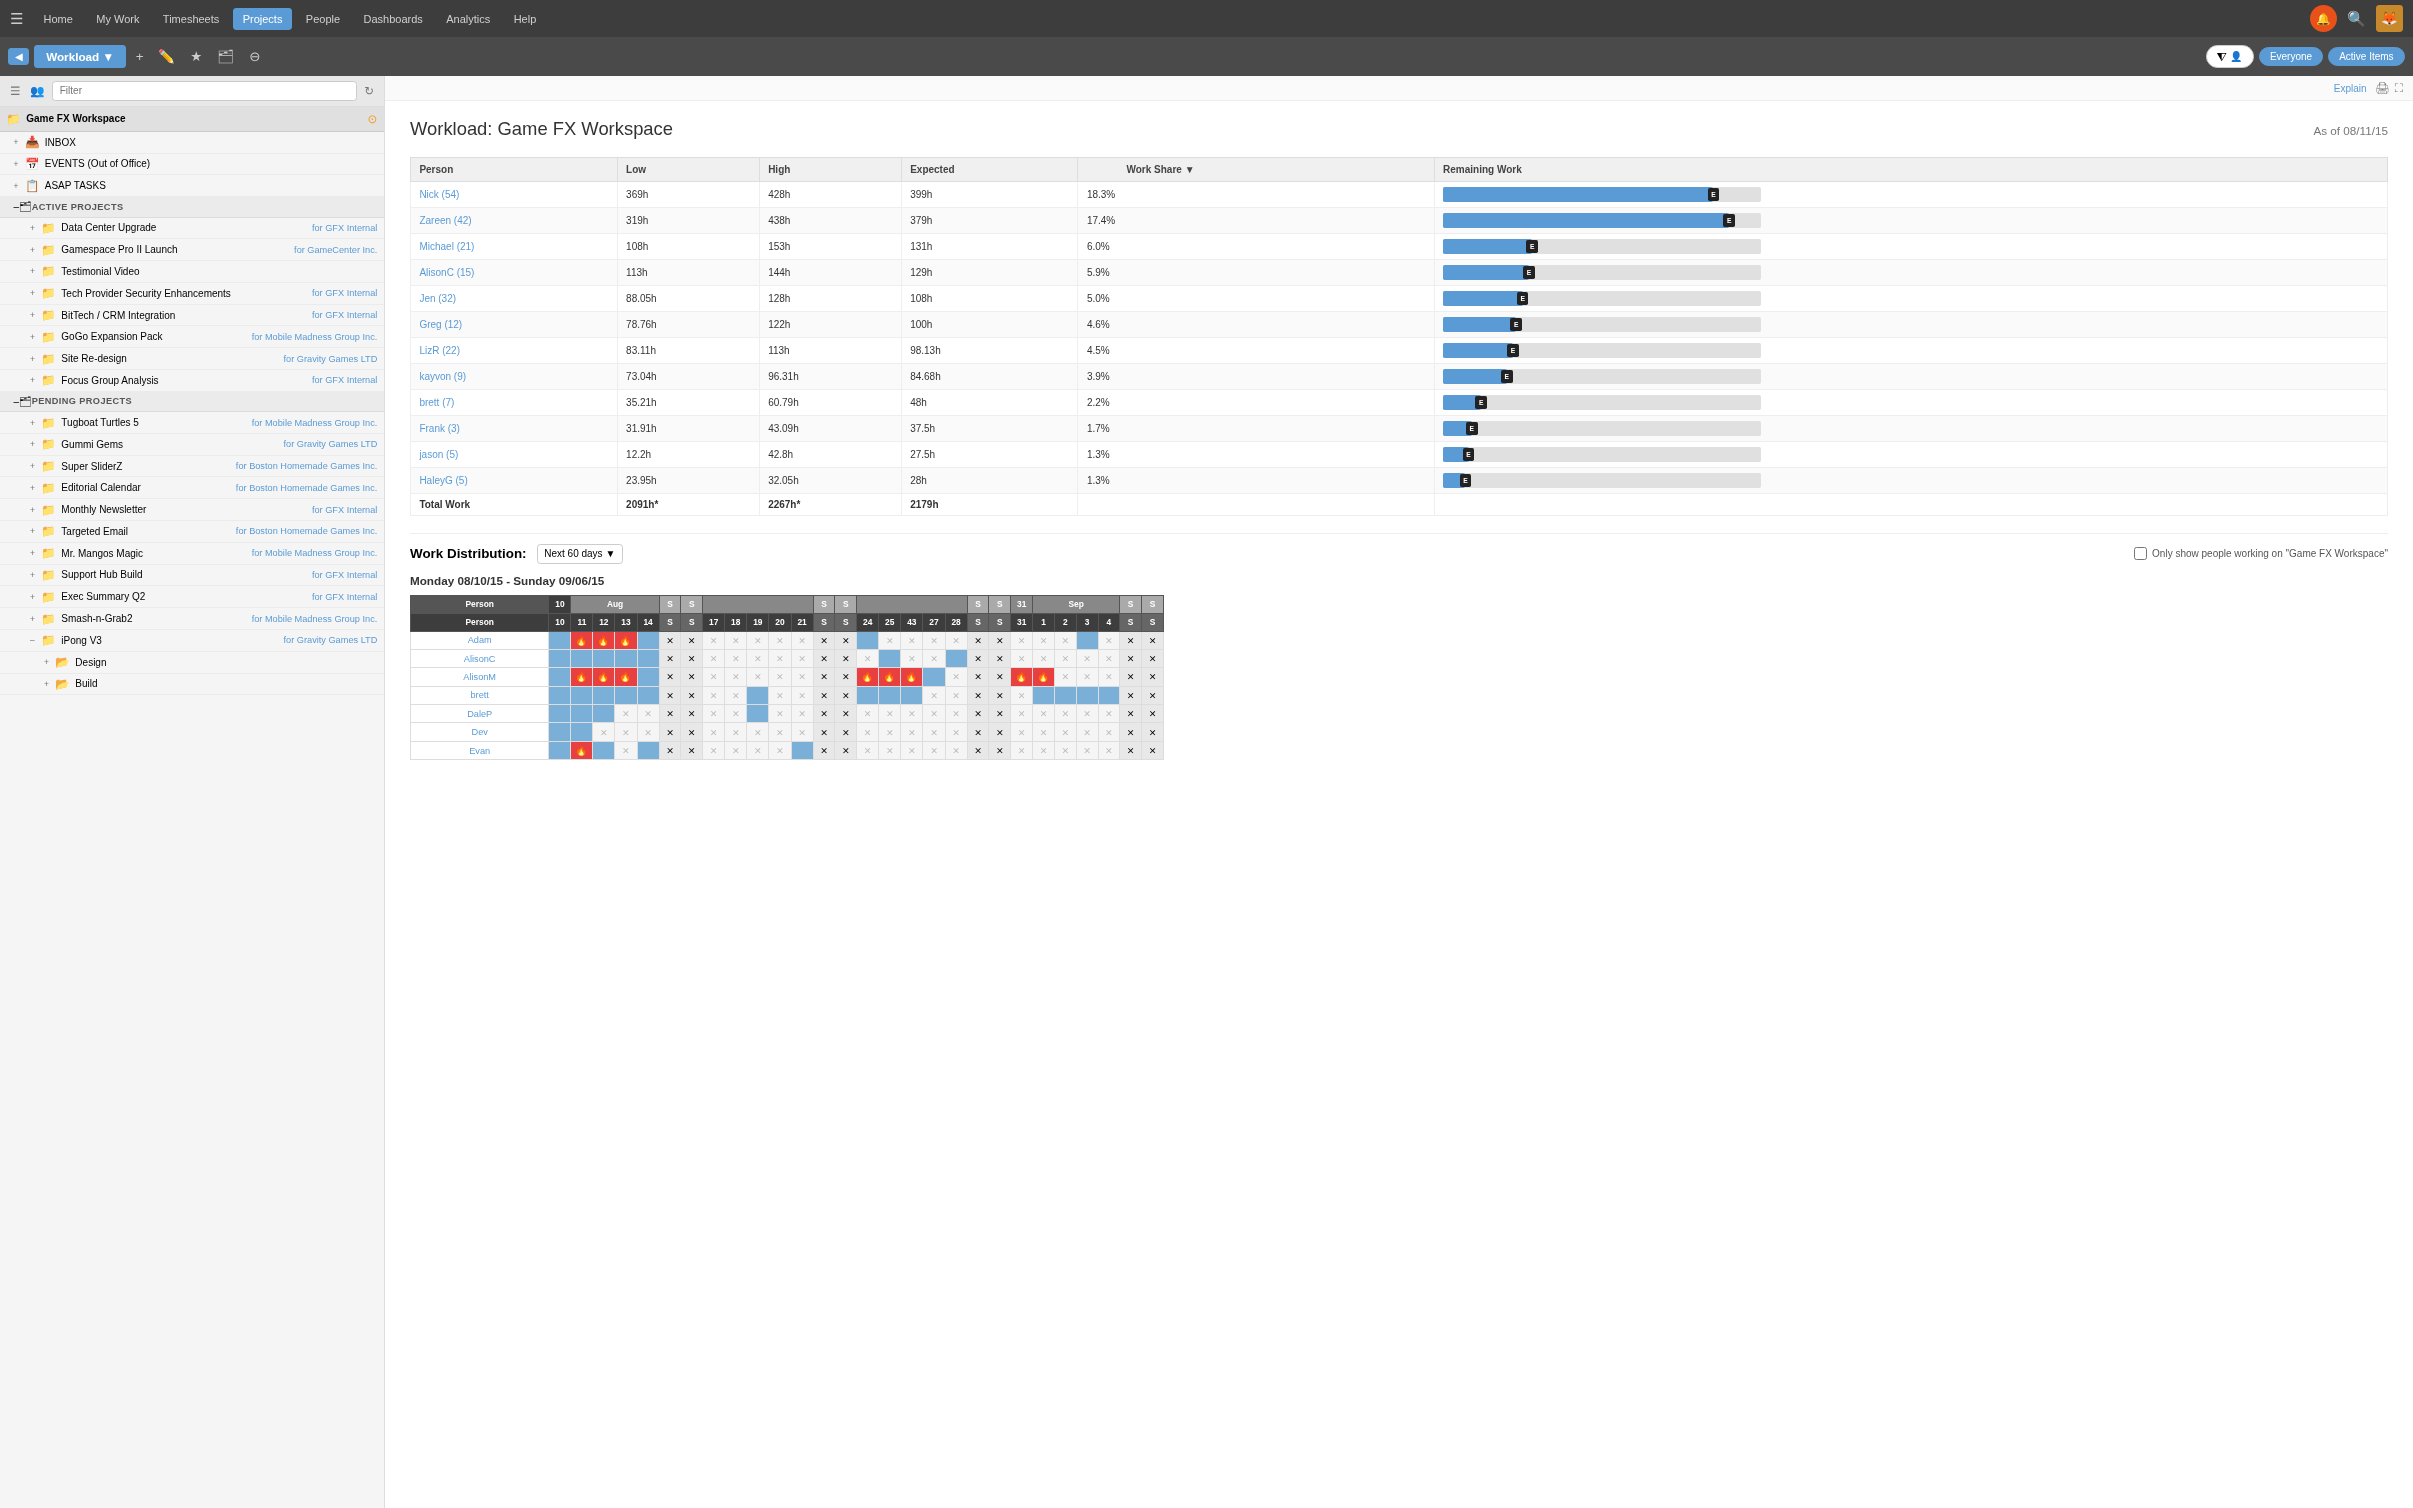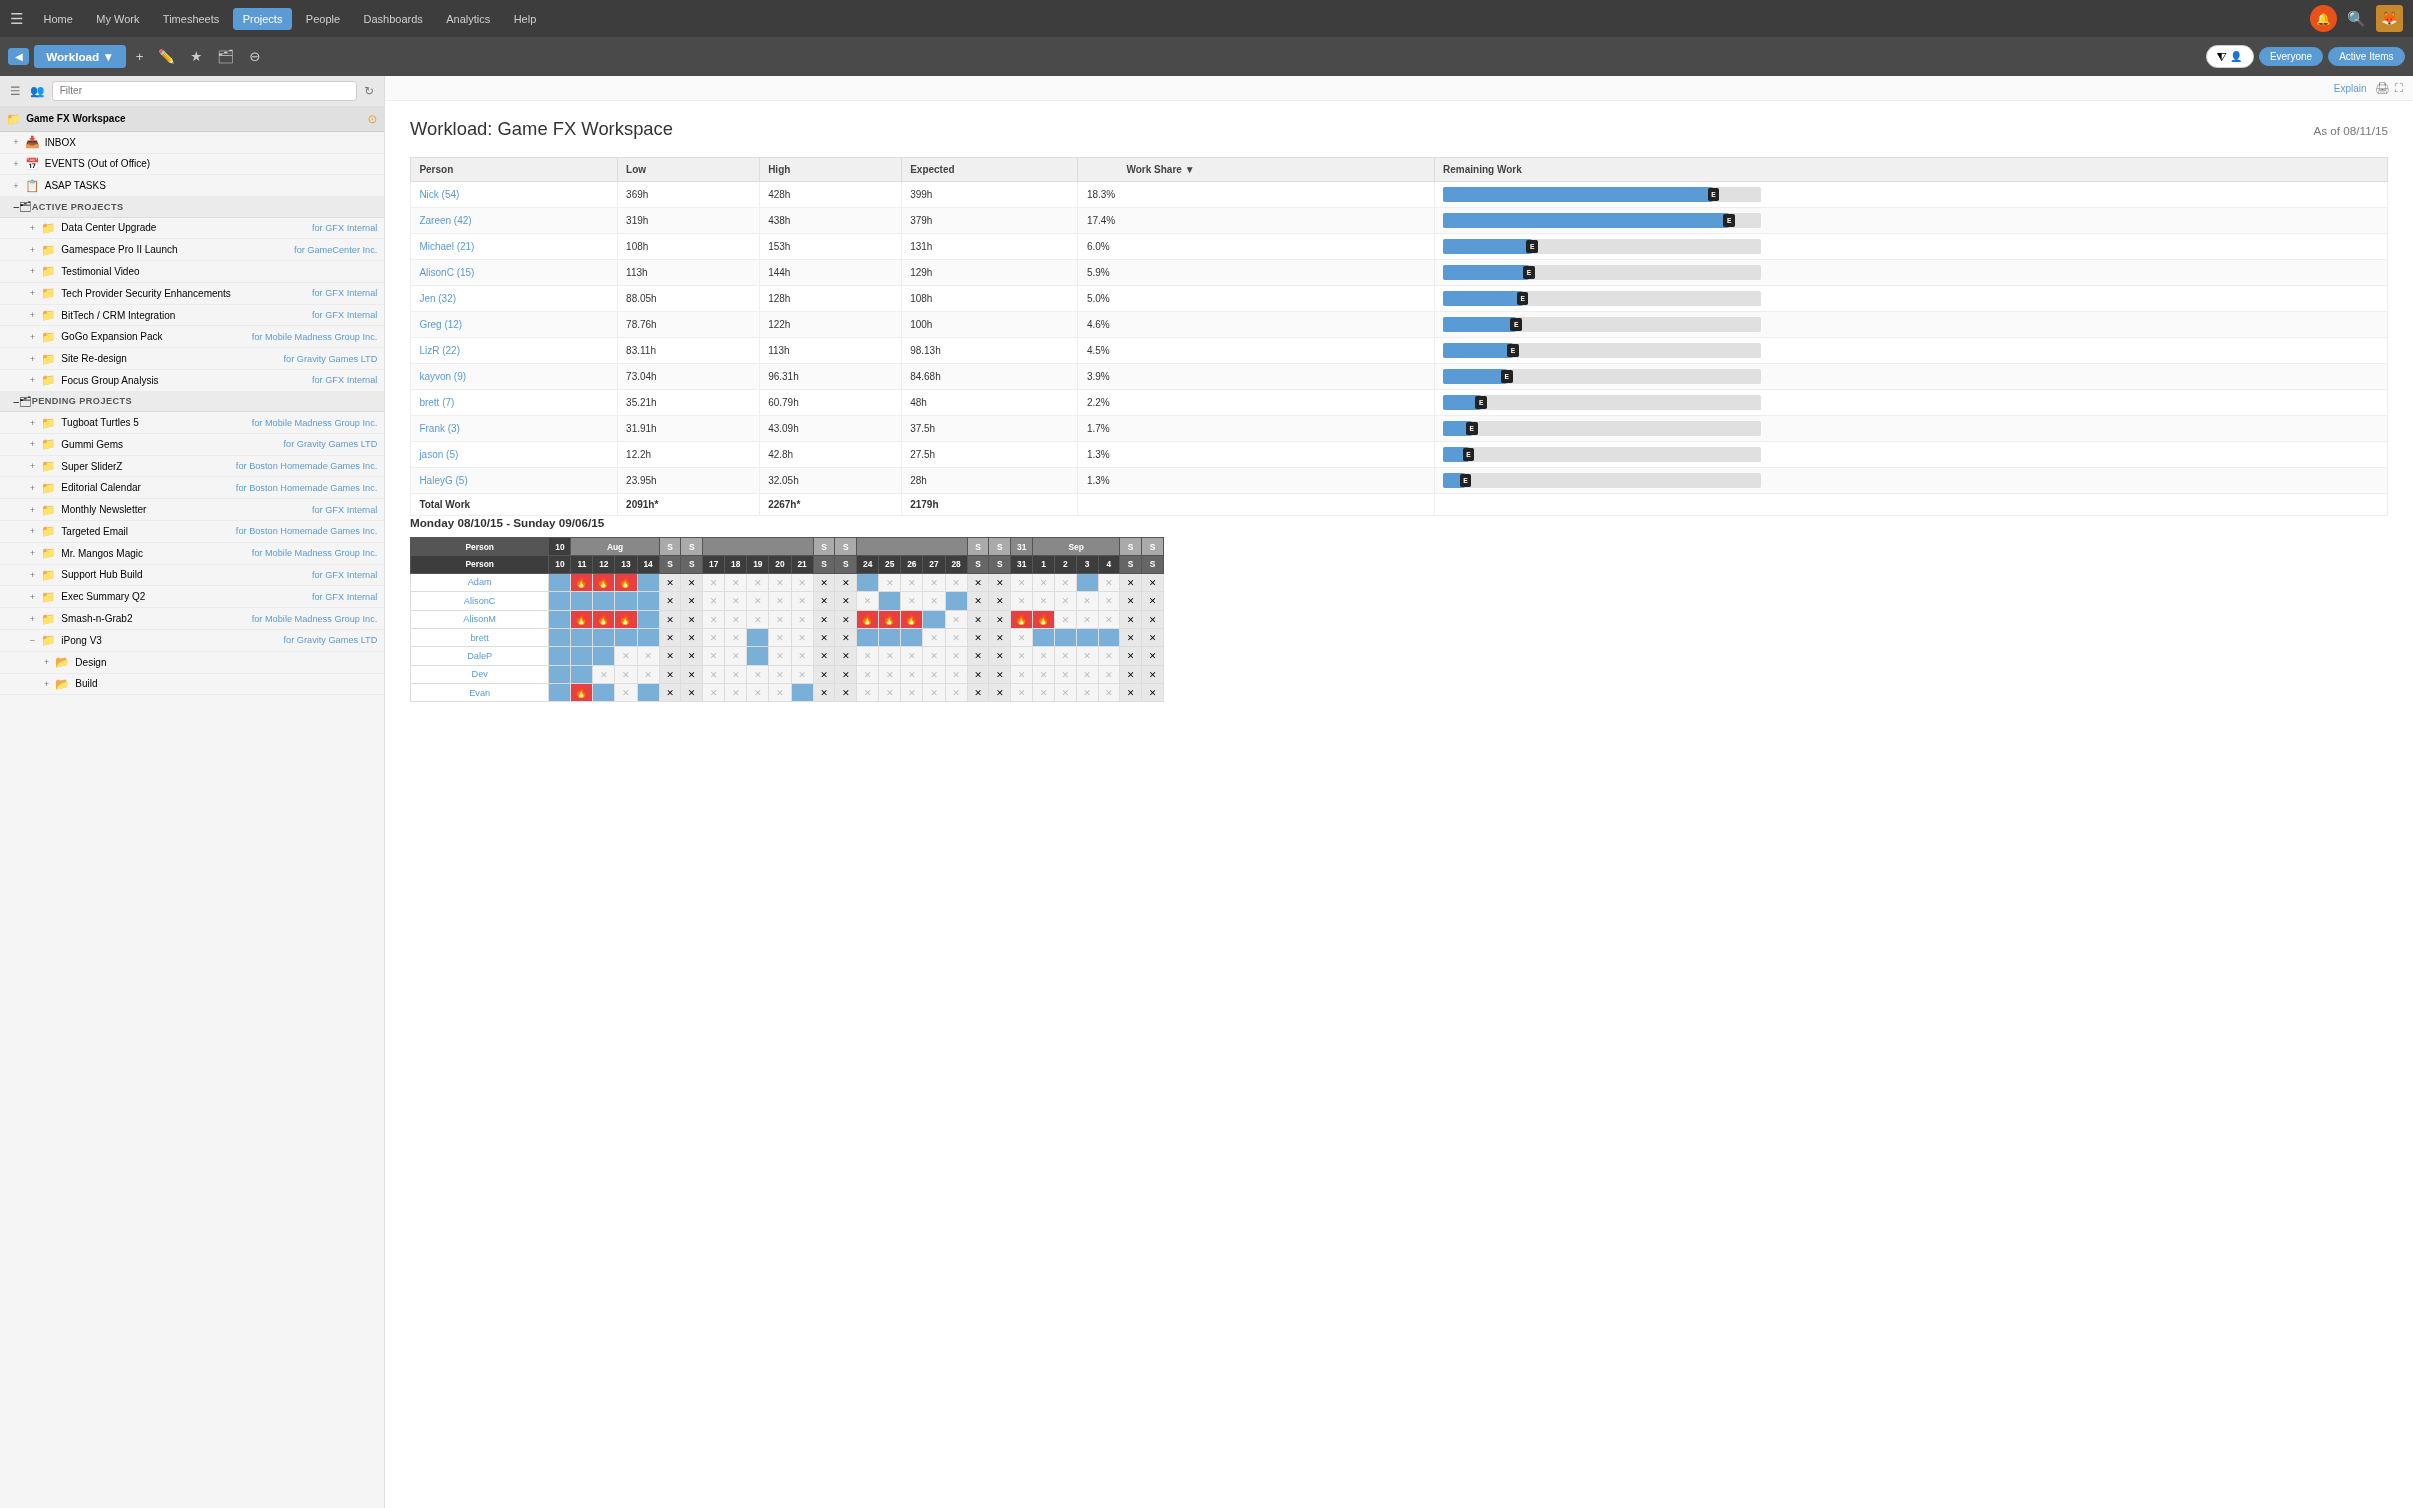--- a/index.html
+++ b/index.html
@@ -511,20 +511,28 @@
     <td><strong>2091h*</strong></td>
     <td><strong>2267h*</strong></td>
     <td><strong>2179h</strong></td>
     <td></td>
     <td></td>
   </tr>
           </tbody>
       </table>
 
 
+      <div class="distribution-header">
+        <span class="distribution-title">Work Distribution:</span>
+        <button class="days-select">Next 60 days ▼</button>
+        <div class="only-checkbox-area">
+          <input type="checkbox" style="">
+          <span>Only show people working on "Game FX Workspace"</span>
+        </div>
+      </div>
 
       <div class="dist-period">Monday 08/10/15 - Sunday 09/06/15</div>
 
       <div class="calendar-container">
         <table class="calendar-table">
           <thead>
             <tr>
               <th style="background:#555; min-width:117px;">Person</th>
               <th class="cal-header-month">10</th>
               <th class="cal-header-month" colspan="4" style="background:#888;">Aug</th>
@@ -552,21 +560,21 @@
               <th style="background:#666;">S</th>
               <th>17</th>
               <th>18</th>
               <th>19</th>
               <th>20</th>
               <th>21</th>
               <th style="background:#666;">S</th>
               <th style="background:#666;">S</th>
               <th>24</th>
               <th>25</th>
-              <th>26</th>
+              <th>43</th>
               <th>27</th>
               <th>28</th>
               <th style="background:#666;">S</th>
               <th style="background:#666;">S</th>
               <th>31</th>
               <th>1</th>
               <th>2</th>
               <th>3</th>
               <th>4</th>
               <th style="background:#666;">S</th>

